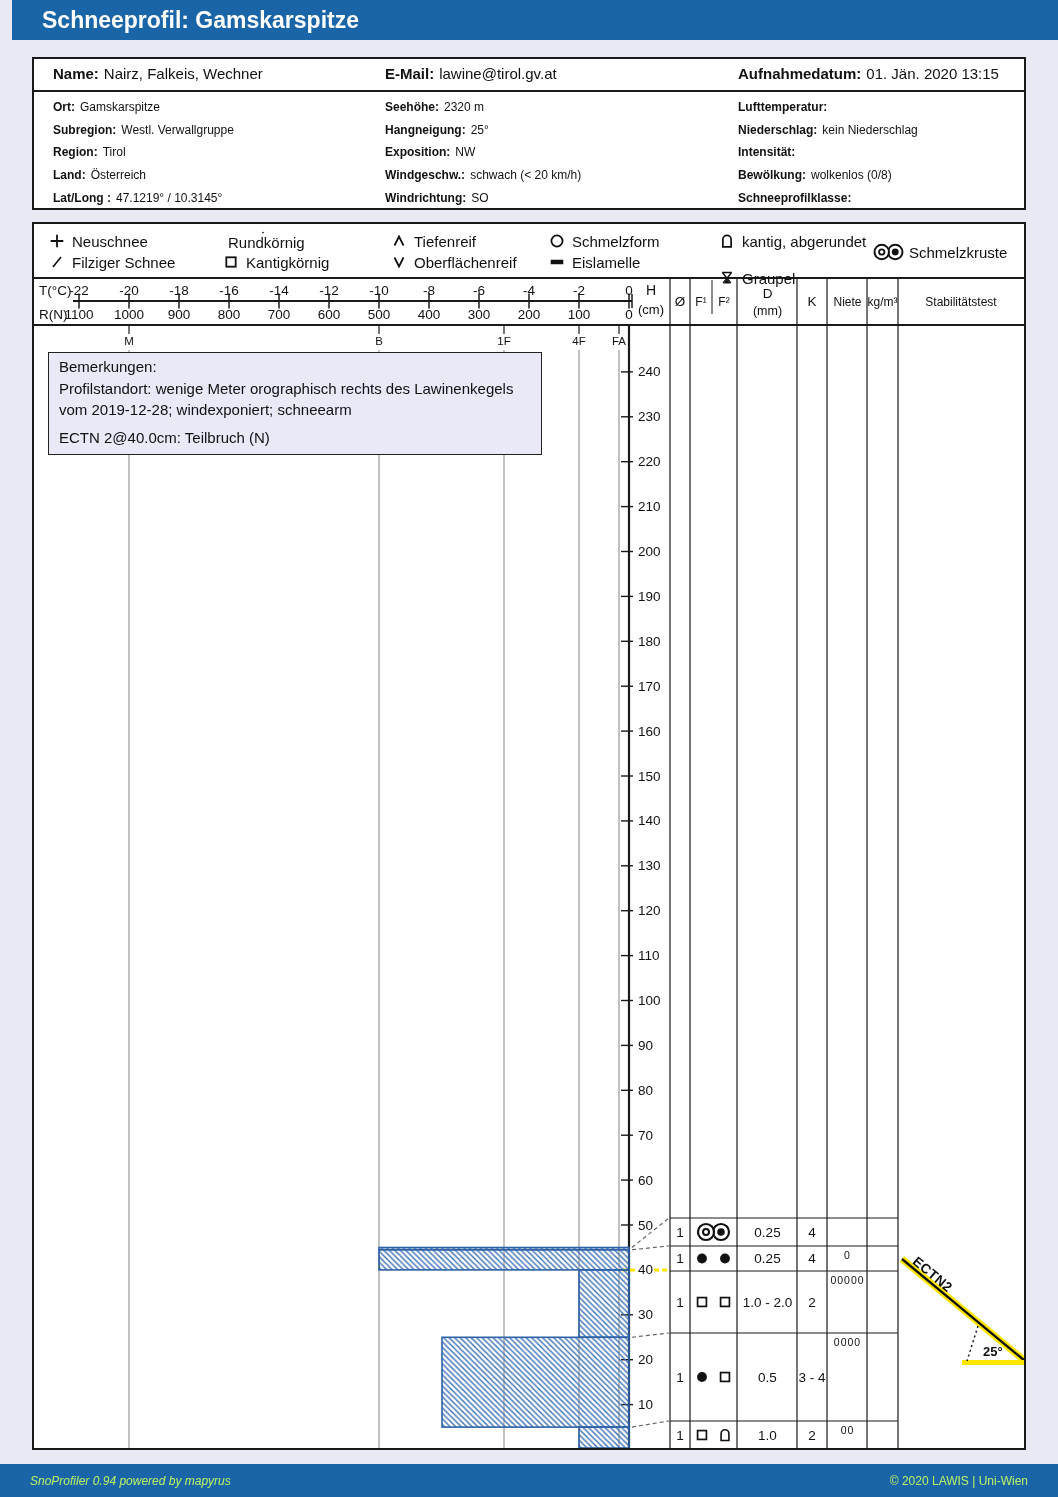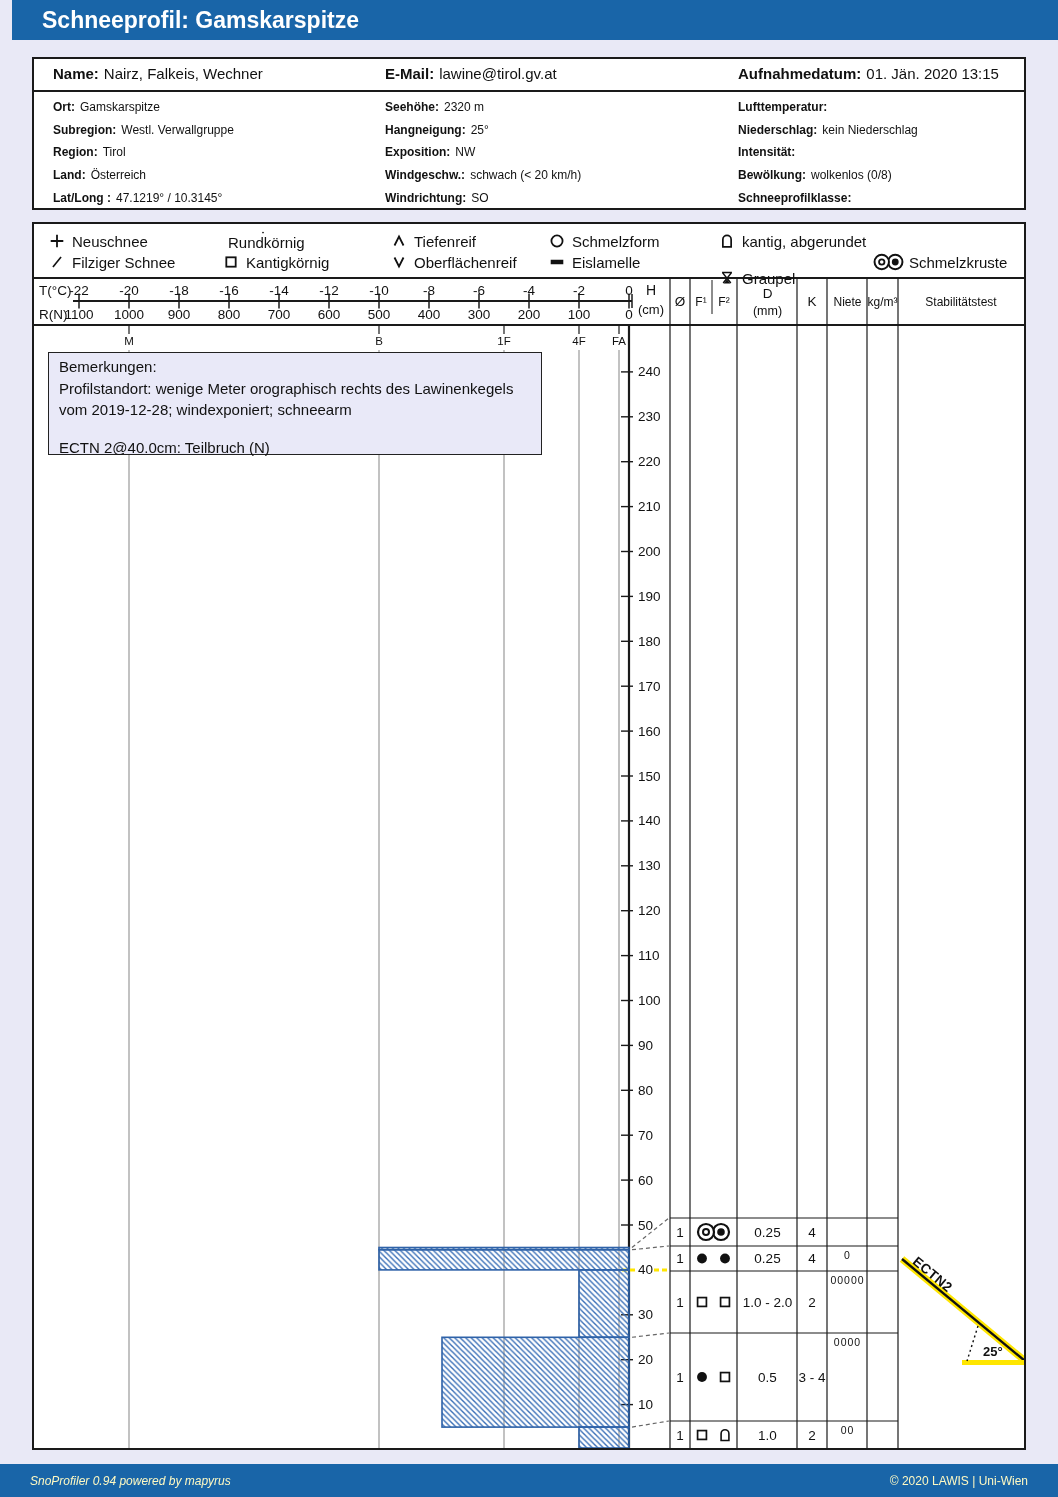--- a/index.html
+++ b/index.html
@@ -19,22 +19,22 @@
            border:2px solid #1a1a1a;box-sizing:border-box;}
   .legend{position:absolute;left:0;top:0;right:0;height:46px;z-index:3;}
   .legitem{position:absolute;display:flex;align-items:center;height:20px;font-size:15px;white-space:nowrap;}
   .legitem .lt{margin-left:6px;}
   .chart{position:absolute;left:0;top:0;width:990px;height:1224px;}
   svg text{font-family:"Liberation Sans",sans-serif;fill:#111;}
   .remarks{position:absolute;left:14px;top:128px;width:494px;height:103px;background:#E9E9F8;
            border:1.5px solid #222;box-sizing:border-box;padding:3px 10px;font-size:15px;z-index:5;}
   .rh{line-height:22px;}
   .rb{line-height:21px;}
-  .rn{margin-top:17px;line-height:21px;}
-  .footerbar{position:absolute;left:0;bottom:0;width:100%;height:33px;background:#1965A8;color:#fef9c3;font-size:12px;}
+  .rn{margin-top:7px;line-height:21px;}
+  .footerbar{position:absolute;left:0;bottom:0;width:100%;height:33px;background:#1965A8;color:#bef264;font-size:12px;}
   .fl{position:absolute;left:30px;top:10px;font-style:italic;}
   .fr{position:absolute;right:30px;top:10px;}
 </style>
 </head>
 <body>
 
 <div class="page">
   <div class="titlebar">
     <span class="title">Schneeprofil: Gamskarspitze</span>
   </div>
@@ -359,21 +359,21 @@
           </svg>
           <span class="lt">Eislamelle</span>
         </div>
         <div class="legitem" style="left: 684px; top: 44px;">
           <svg width="18" height="18" viewBox="0 0 20 20">
             <path d="M4.5 4 L15.5 4 M5.2 4.3 L14.2 15.6 M14.8 4.3 L5.8 15.6" stroke="#111" stroke-width="1.7" fill="none"></path>
             <path d="M6.4 16 L13.6 16 L10 11.4 Z" fill="#111"></path>
           </svg>
           <span class="lt">Graupel</span>
         </div>
-        <div class="legitem" style="left: 838px; top: 28px; text-align: center;">
+        <div class="legitem" style="left: 838px; top: 18px; text-align: center;">
           <svg width="33" height="18" viewBox="0 0 36 20">
             <circle cx="25.5" cy="10" r="8" fill="#fff" stroke="#111" stroke-width="2.2"></circle>
             <circle cx="10.5" cy="10" r="8" fill="#fff" stroke="#111" stroke-width="2.2"></circle>
             <circle cx="10.5" cy="10" r="3" fill="none" stroke="#111" stroke-width="2"></circle>
             <circle cx="25.5" cy="10" r="3.8" fill="#111"></circle>
           </svg>
           <span class="lt" style="margin-left:4px">Schmelzkruste</span>
         </div>
       </div>
     <div class="remarks">

